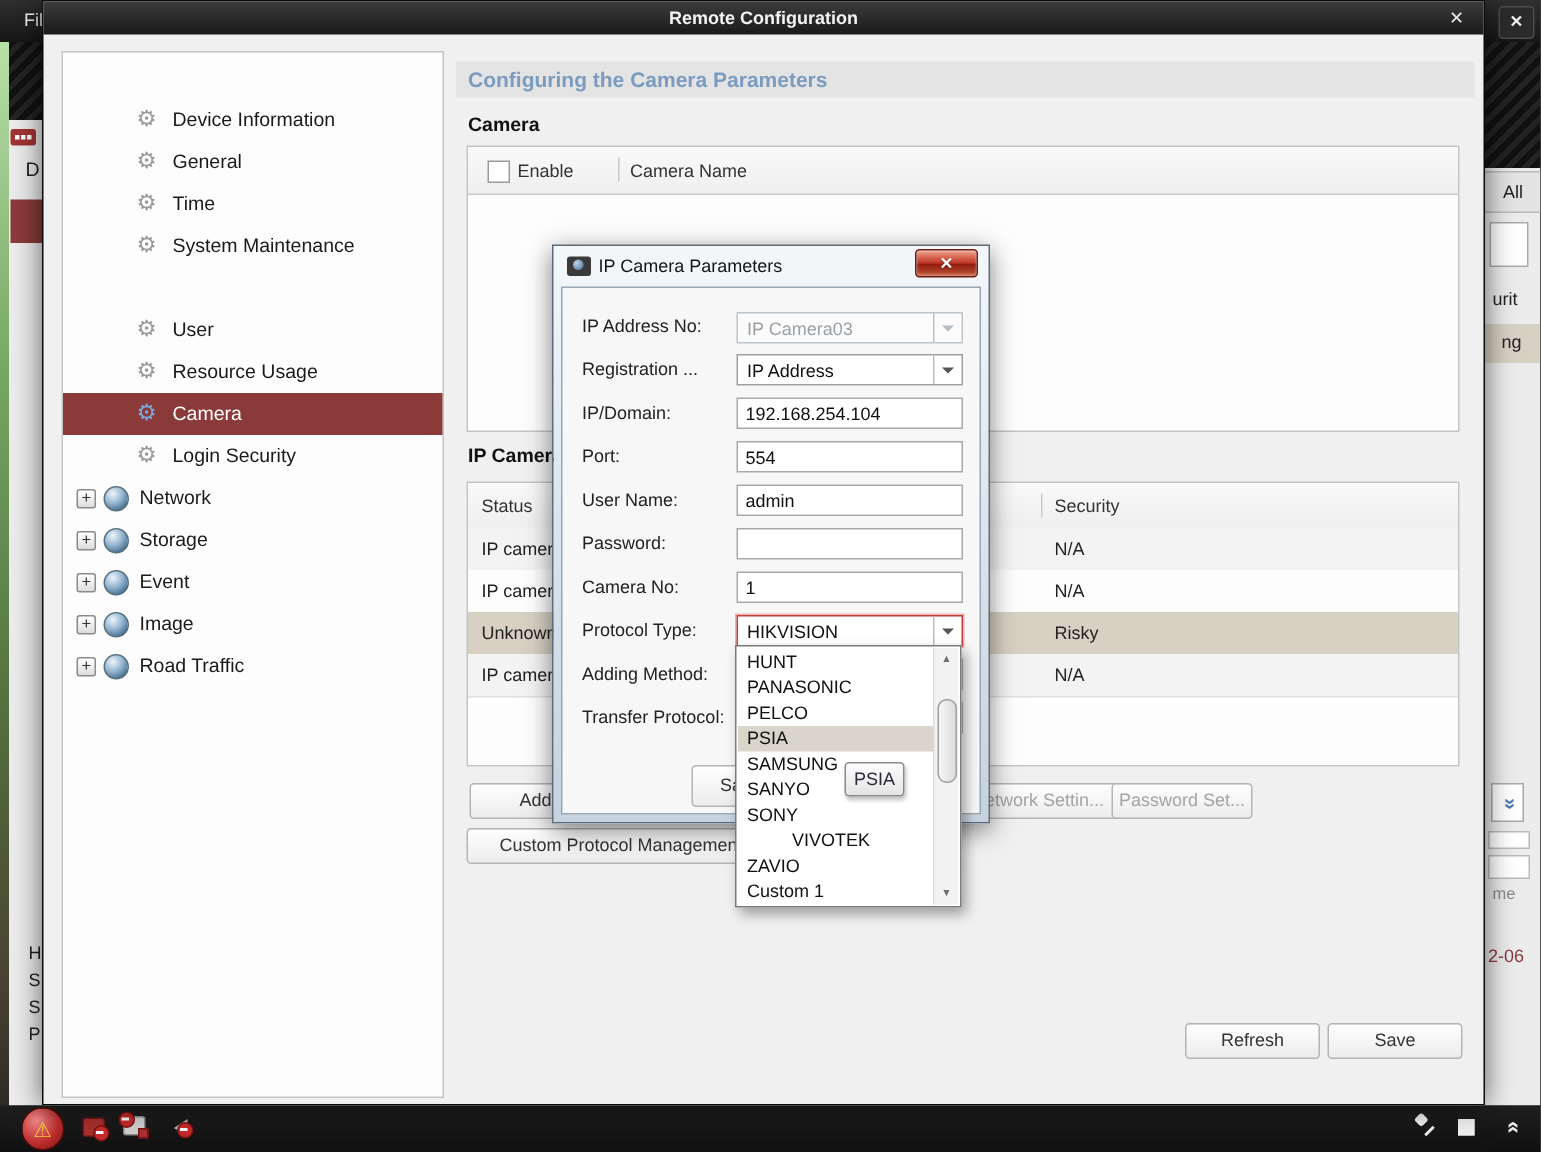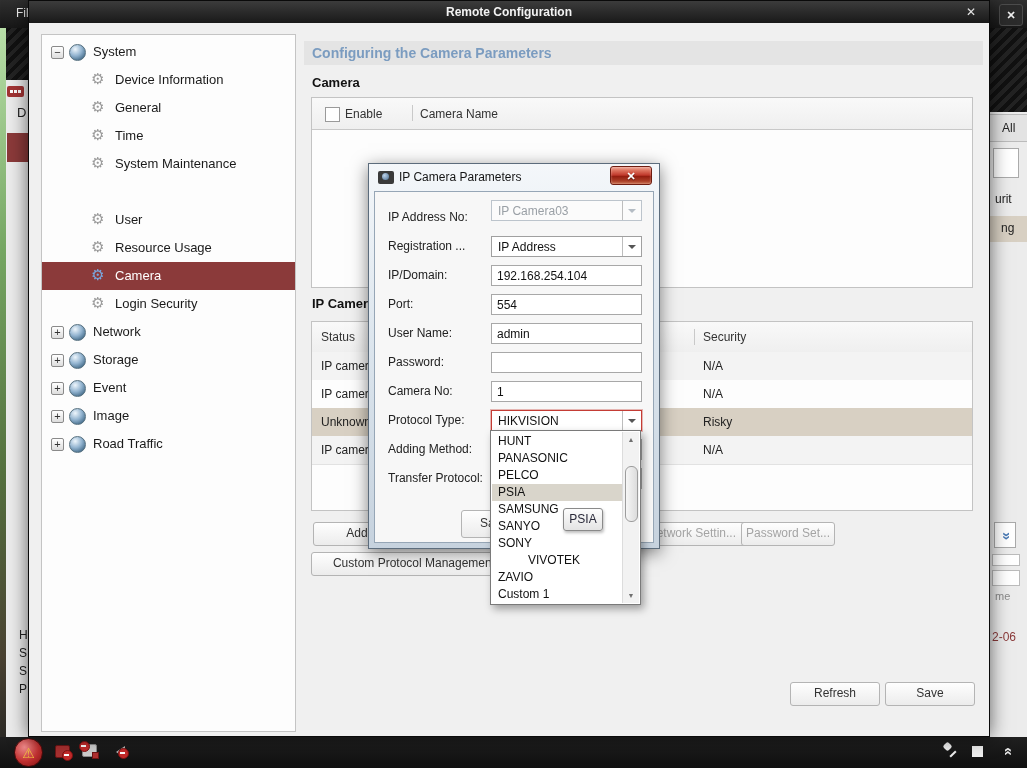--- a/index.html
+++ b/index.html
@@ -174,25 +174,20 @@
     <div class="abs" style="left:1000px;top:6px;width:18px;height:18px;text-align:center;">
       <span class="chev-up">«</span>
     </div>
   </div>
 
   <div class="abs dialog">
     <div class="abs dlg-title">Remote Configuration</div>
     <div class="abs dlg-close">✕</div>
 
     <div class="abs tree">
-      <div class="tree-row" style="top:3px;">
-        <span class="expand minus"></span>
-        <span class="sphere"></span>
-        <span class="tlabel" style="left:51px;">System</span>
-      </div>
       <div class="tree-row" style="top:31px;">
         <span class="gear"></span>
         <span class="tlabel" style="left:73px;">Device Information</span>
       </div>
       <div class="tree-row" style="top:59px;">
         <span class="gear"></span>
         <span class="tlabel" style="left:73px;">General</span>
       </div>
       <div class="tree-row" style="top:87px;">
         <span class="gear"></span>
@@ -294,21 +289,21 @@
     <div class="btn" style="left:856px;top:681px;width:88px;height:22px;">Save</div>
   </div>
 
   <div class="abs modal">
     <div class="abs cam-ic"></div>
     <div class="abs modal-title">IP Camera Parameters</div>
     <div class="abs mclose">✕</div>
 
     <div class="abs modal-body">
       <span class="mlabel" style="top:18px;">IP Address No:</span>
-      <div class="combo disabled" style="top:8px;padding-left:31px;">
+      <div class="combo disabled" style="top:16px;padding-left:31px;">
         <span class="ctext">IP Camera03</span>
         <span class="carrow"></span>
       </div>
 
       <span class="mlabel" style="top:47px;">Registration ...</span>
       <div class="combo" style="top:44px;">
         <span class="ctext">IP Address</span>
         <span class="carrow"></span>
       </div>
 

